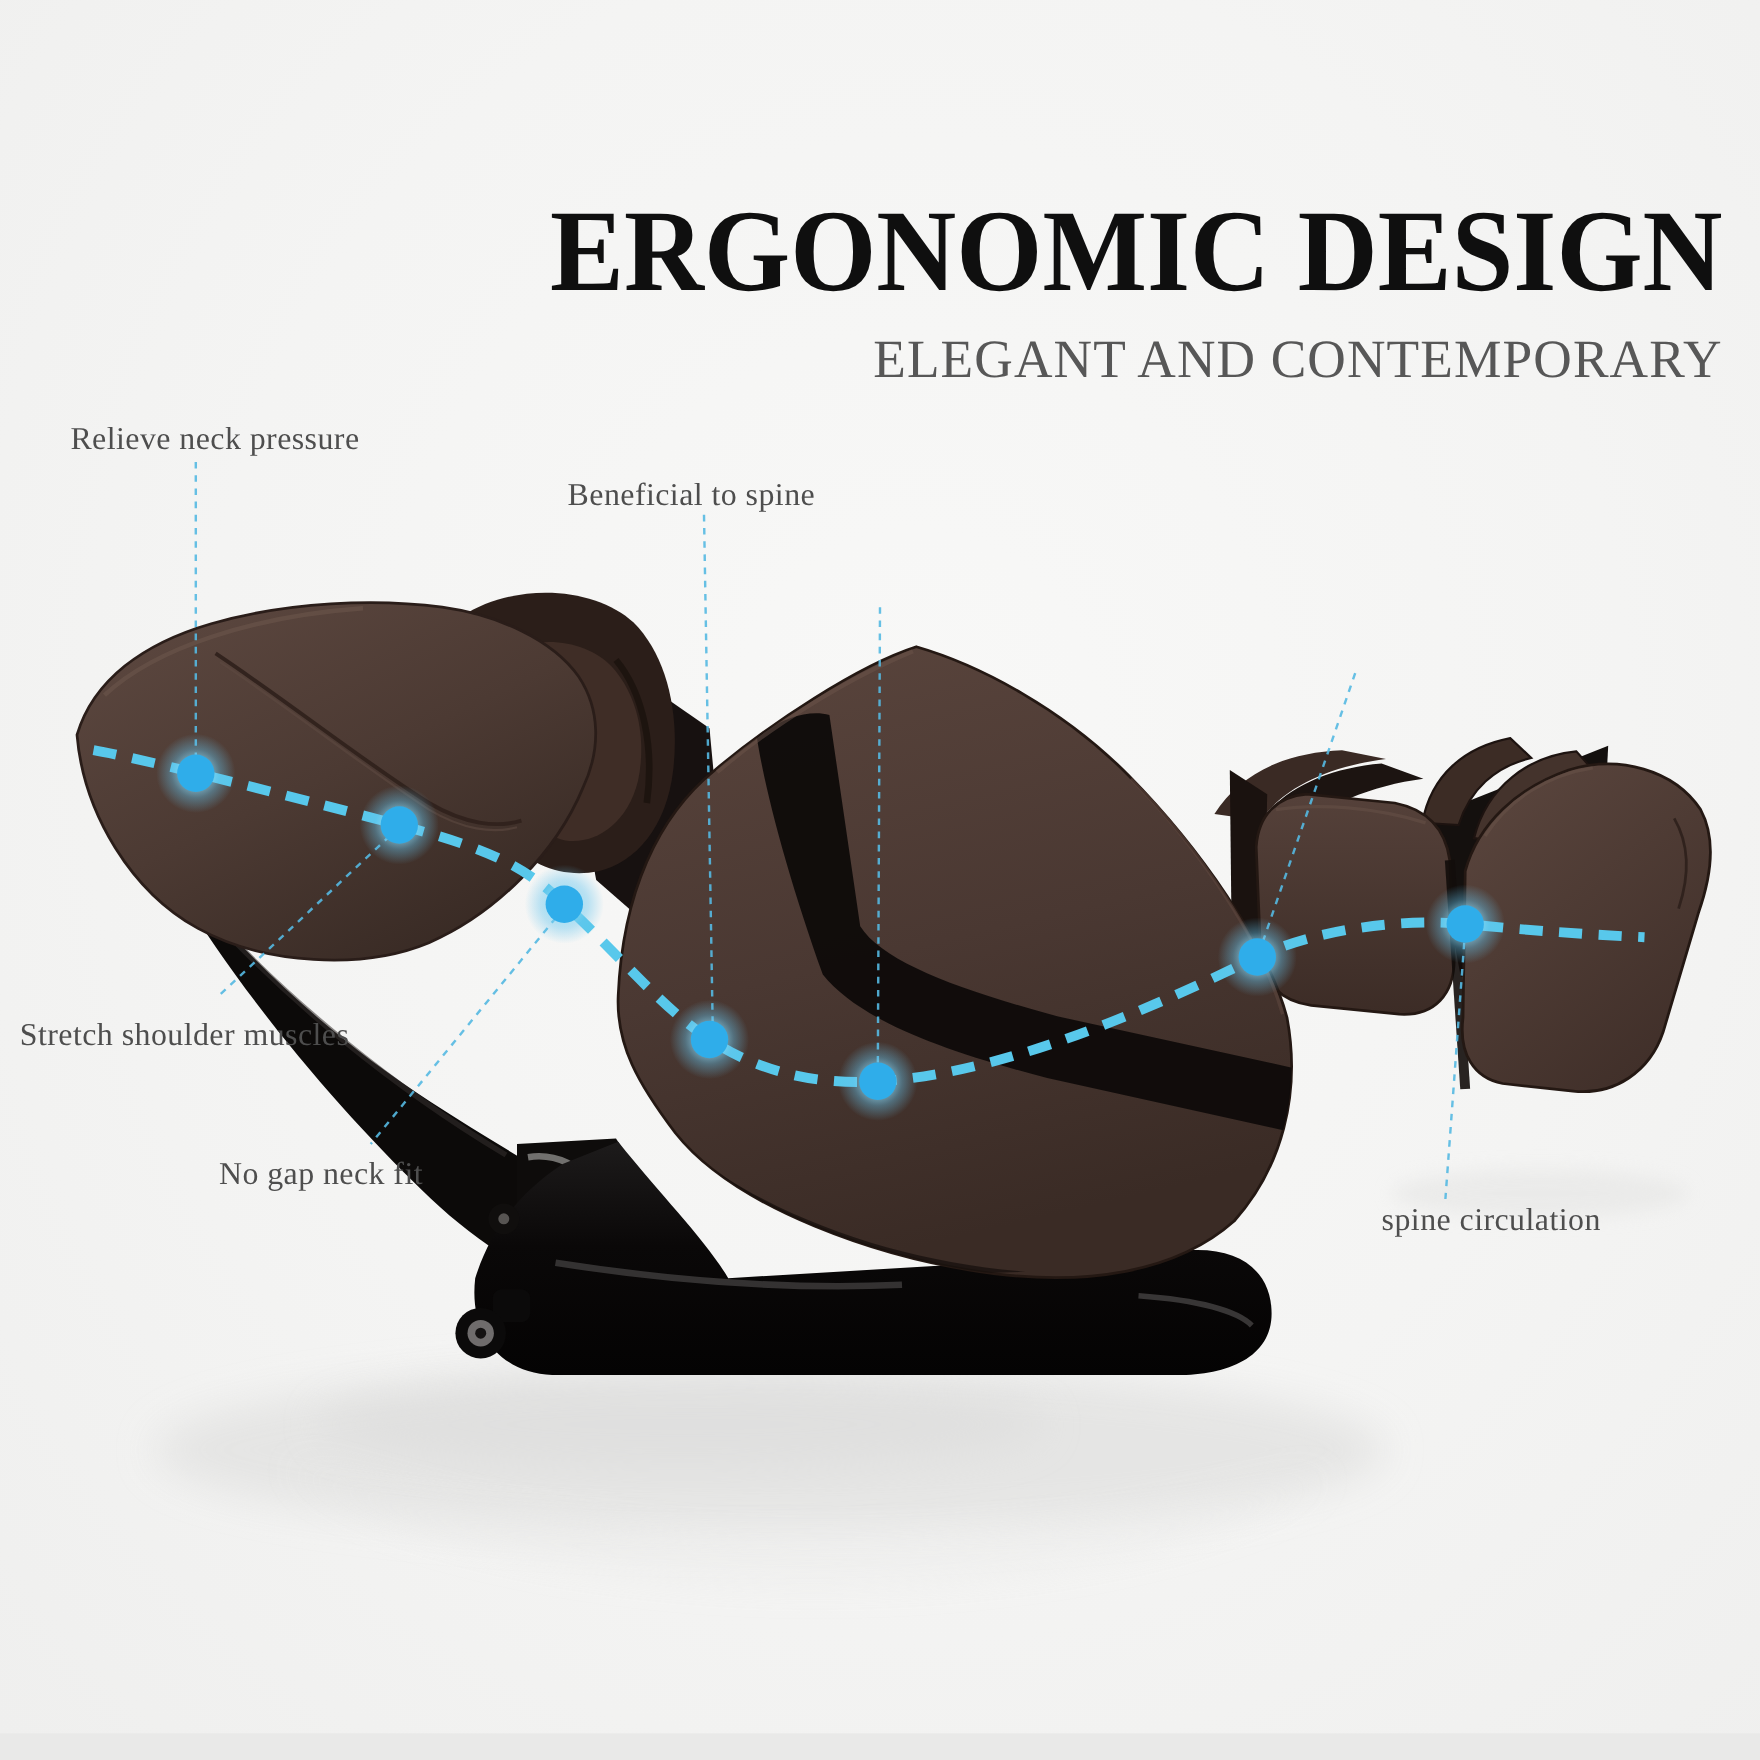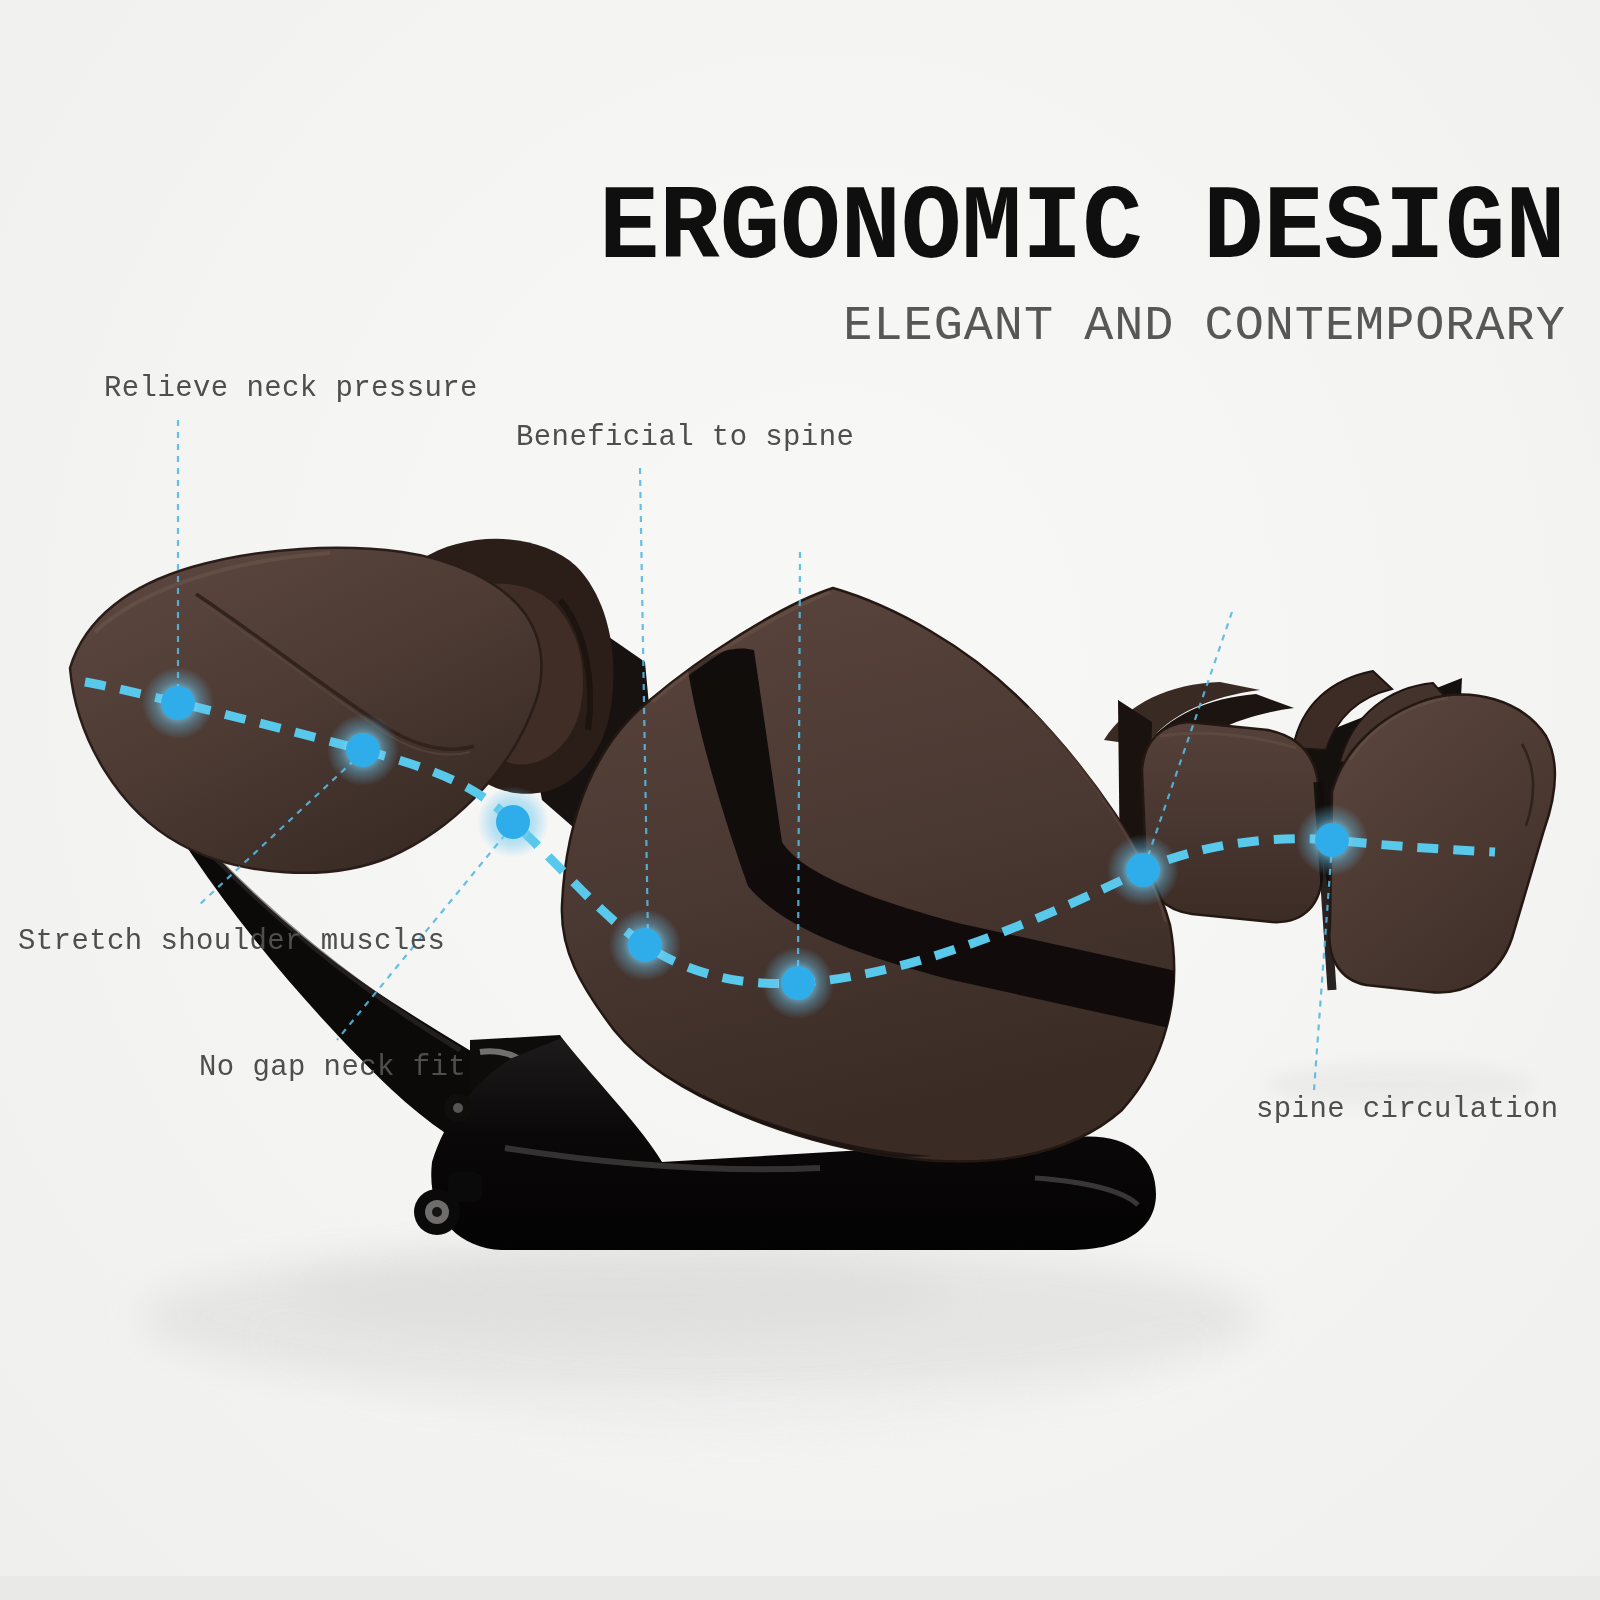--- a/index.html
+++ b/index.html
@@ -1,40 +1,40 @@
 <!DOCTYPE html>
 <html><head>
 <meta charset="utf-8">
 <style>
   html,body{margin:0;padding:0;background:#e9e9e8;}
   .stage{
     position:relative;width:1600px;height:1576px;overflow:hidden;
     background:radial-gradient(ellipse at 52% 42%, #f8f8f7 0%, #f4f4f3 55%, #efefee 100%);
-    font-family:Liberation Mono, monospace;
+    font-family:Liberation Serif, serif;
   }
   .stage svg{position:absolute;left:0;top:0;}
   .header{
     position:absolute;top:176px;right:34px;text-align:right;z-index:5;
   }
   .title{
     font-size:106px;font-weight:900;color:#0f0f0f;line-height:1;
     letter-spacing:0px;white-space:nowrap;
     transform:scaleX(.95);transform-origin:right top;
   }
   .subtitle{
     margin-top:20px;font-size:49px;font-weight:400;color:#575757;line-height:1;
     letter-spacing:1px;white-space:nowrap;
     transform:scaleX(.99);transform-origin:right top;
   }
   .feature-label{
     position:absolute;font-size:29px;color:#4e4e4e;letter-spacing:.4px;
     white-space:nowrap;z-index:6;line-height:1.15;
   }
-  .fl-1{left:64px;top:372px;margin-left:40px;}
-  .fl-2{left:516px;top:421px;}
+  .fl-1{left:64px;top:383px;}
+  .fl-2{left:516px;top:434px;}
   .fl-3{left:708px;top:509px;}
   .fl-4{left:1171px;top:557px;}
   .fl-5{left:18px;top:925px;}
   .fl-6{left:199px;top:1051px;}
   .fl-7{left:1256px;top:1093px;}
 </style>
 </head>
 <body>
 
 <div class="stage">

